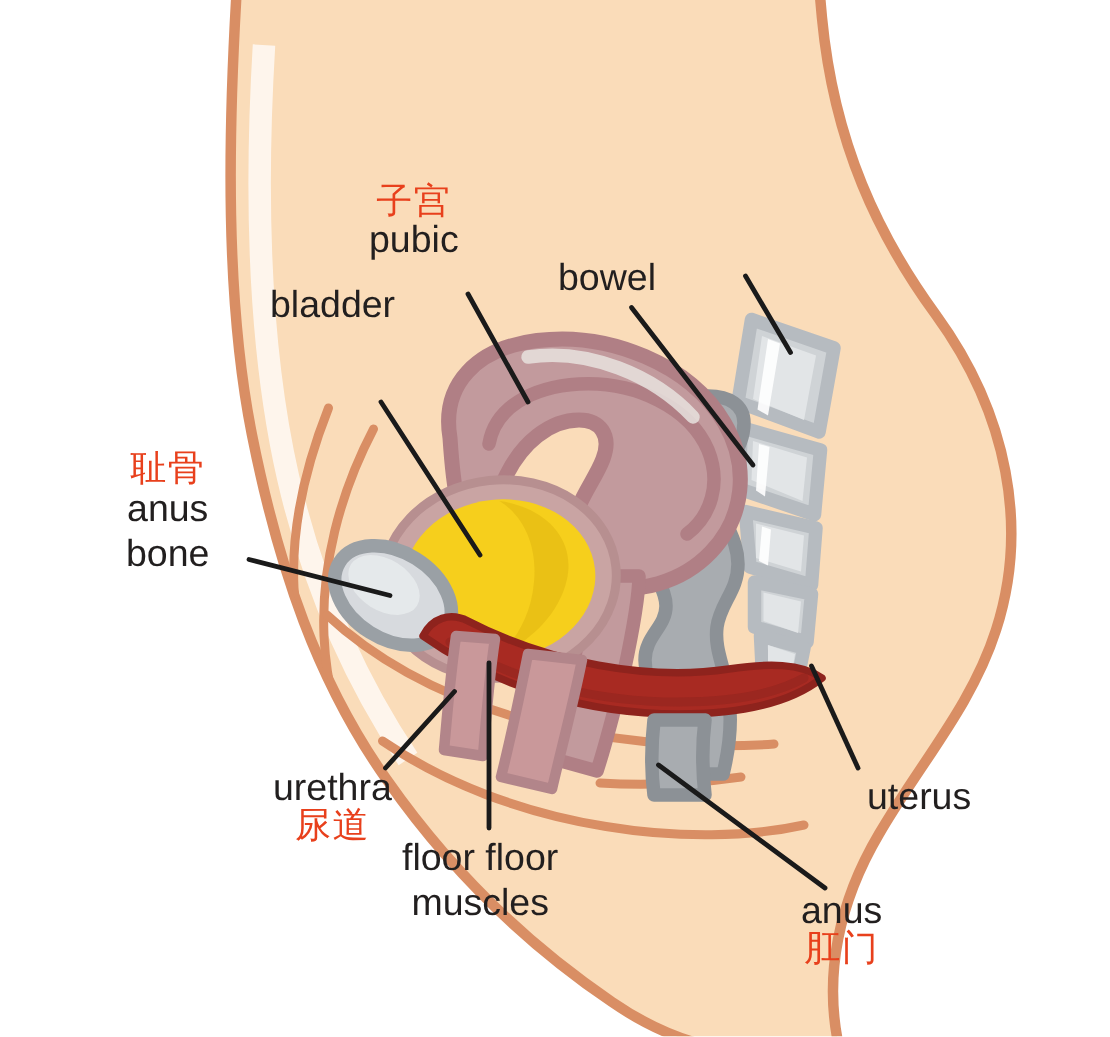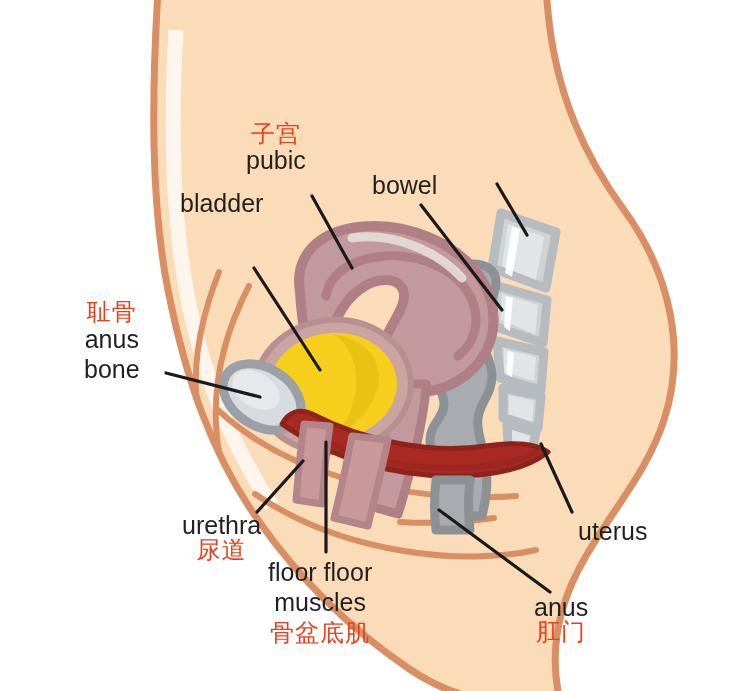--- a/index.html
+++ b/index.html
@@ -242,21 +242,20 @@
   </div>
 
   <div class="label-group" style="left:182px; top:512px;">
     <div class="label-en">urethra</div>
     <div class="label-cn">尿道</div>
   </div>
 
   <div class="label-group" style="left:268px; top:558px;">
     <div class="label-en two-line">floor floor</div>
     <div class="label-en two-line">muscles</div>
-    <div class="label-cn" style="margin-top:4px;">骨盆底肌</div>
   </div>
 
   <div class="label-group" style="left:578px; top:518px;">
     <div class="label-en">uterus</div>
   </div>
 
   <div class="label-group" style="left:534px; top:594px;">
     <div class="label-en">anus</div>
     <div class="label-cn">肛门</div>
   </div>

